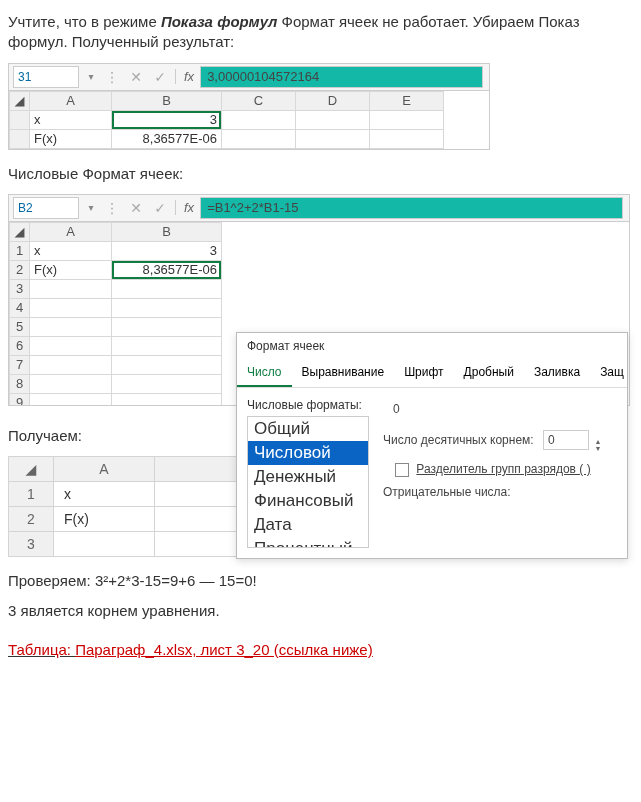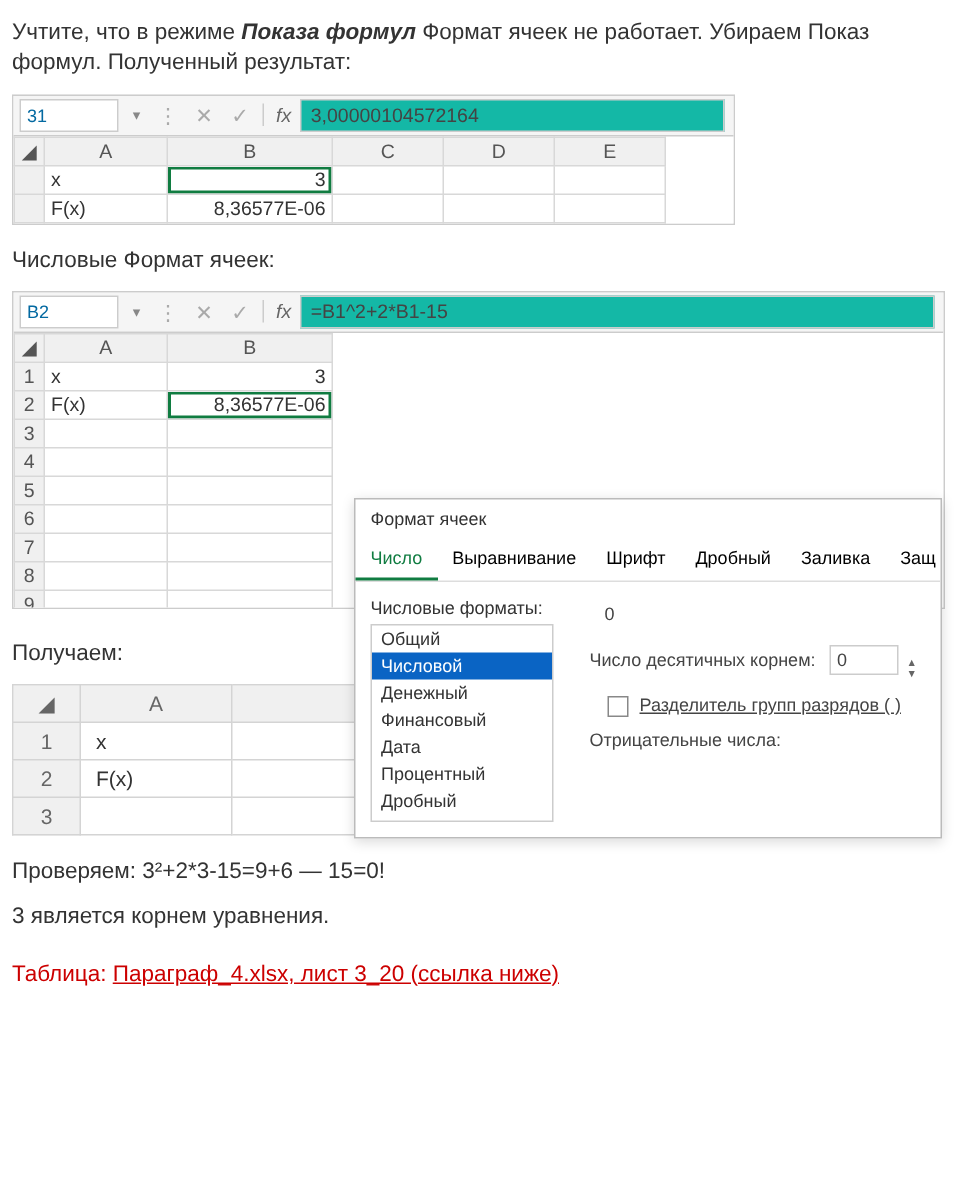--- a/index.html
+++ b/index.html
@@ -31,23 +31,23 @@
   .colA { width: 82px; }
   .colB { width: 110px; }
   .colC, .colD, .colE { width: 74px; }
   .align-r { text-align: right; }
 
   .dialog { position: absolute; left: 236px; top: 332px; width: 390px; background: #fff; border: 1px solid #bbb; font-size: 12px; box-shadow: 0 2px 8px rgba(0,0,0,.15); }
   .dialog-title { padding: 6px 10px; color: #333; }
   .dialog-tabs { display: flex; border-bottom: 1px solid #ddd; gap: 0; font-size: 12px; }
   .dialog-tab { padding: 6px 10px; color: #000000; border-bottom: 2px solid transparent; }
   .dialog-tab.active { color: #107c41; border-bottom: 2px solid #107c41; }
-  .dialog-body { display: flex; padding: 10px; gap: 24px; }
+  .dialog-body { display: flex; padding: 10px; gap: 14px; }
   .fmt-list { border: 1px solid #ccc; width: 120px; height: 130px; overflow: hidden; background: #fff; }
-  .fmt-item { padding: 2px 6px; font-size: 12px; }
+  .fmt-item { padding: 2px 6px; font-size: 17px; }
   .fmt-item.sel { background: #0a64c4; color: #fff; }
   .fmt-right { flex: 1; font-size: 12px; color: #444; }
   .spinner { border: 1px solid #ccc; width: 36px; height: 18px; display: inline-flex; align-items: center; padding: 0 4px; margin-left: 6px; font-size: 12px; }
   .spin-btns { display: inline-flex; flex-direction: column; margin-left: 2px; font-size: 7px; color: #666; line-height: 7px; }
   .chk { display: inline-block; width: 12px; height: 12px; border: 1px solid #888; margin-right: 4px; vertical-align: middle; }
 
   .simple-grid { margin: 6px 0 14px 0; }
   .simple-grid table { border-collapse: collapse; font-size: 14px; }
   .simple-grid th, .simple-grid td { border: 1px solid #d4d4d4; height: 24px; padding: 0 10px; }
   .simple-grid th { background: #f0f0f0; font-weight: normal; text-align: center; color: #666; }
@@ -259,16 +259,16 @@
 </div>
 
 <p>Проверяем: 3²+2*3-15=9+6 — 15=0!</p>
 <p>3 является корнем уравнения.</p>
 
 <div class="watermark">
   <span>reshak.ru</span>
   <span class="copy">©</span>
 </div>
 
-<p style="margin-top:18px;">
+<p style="margin-top:18px;text-decoration:underline;">
   <span style="color:#c00;">Таблица: </span>
   <a href="#" class="red-link">Параграф_4.xlsx, лист 3_20 (ссылка ниже)</a>
 </p>
 
 </body></html>

